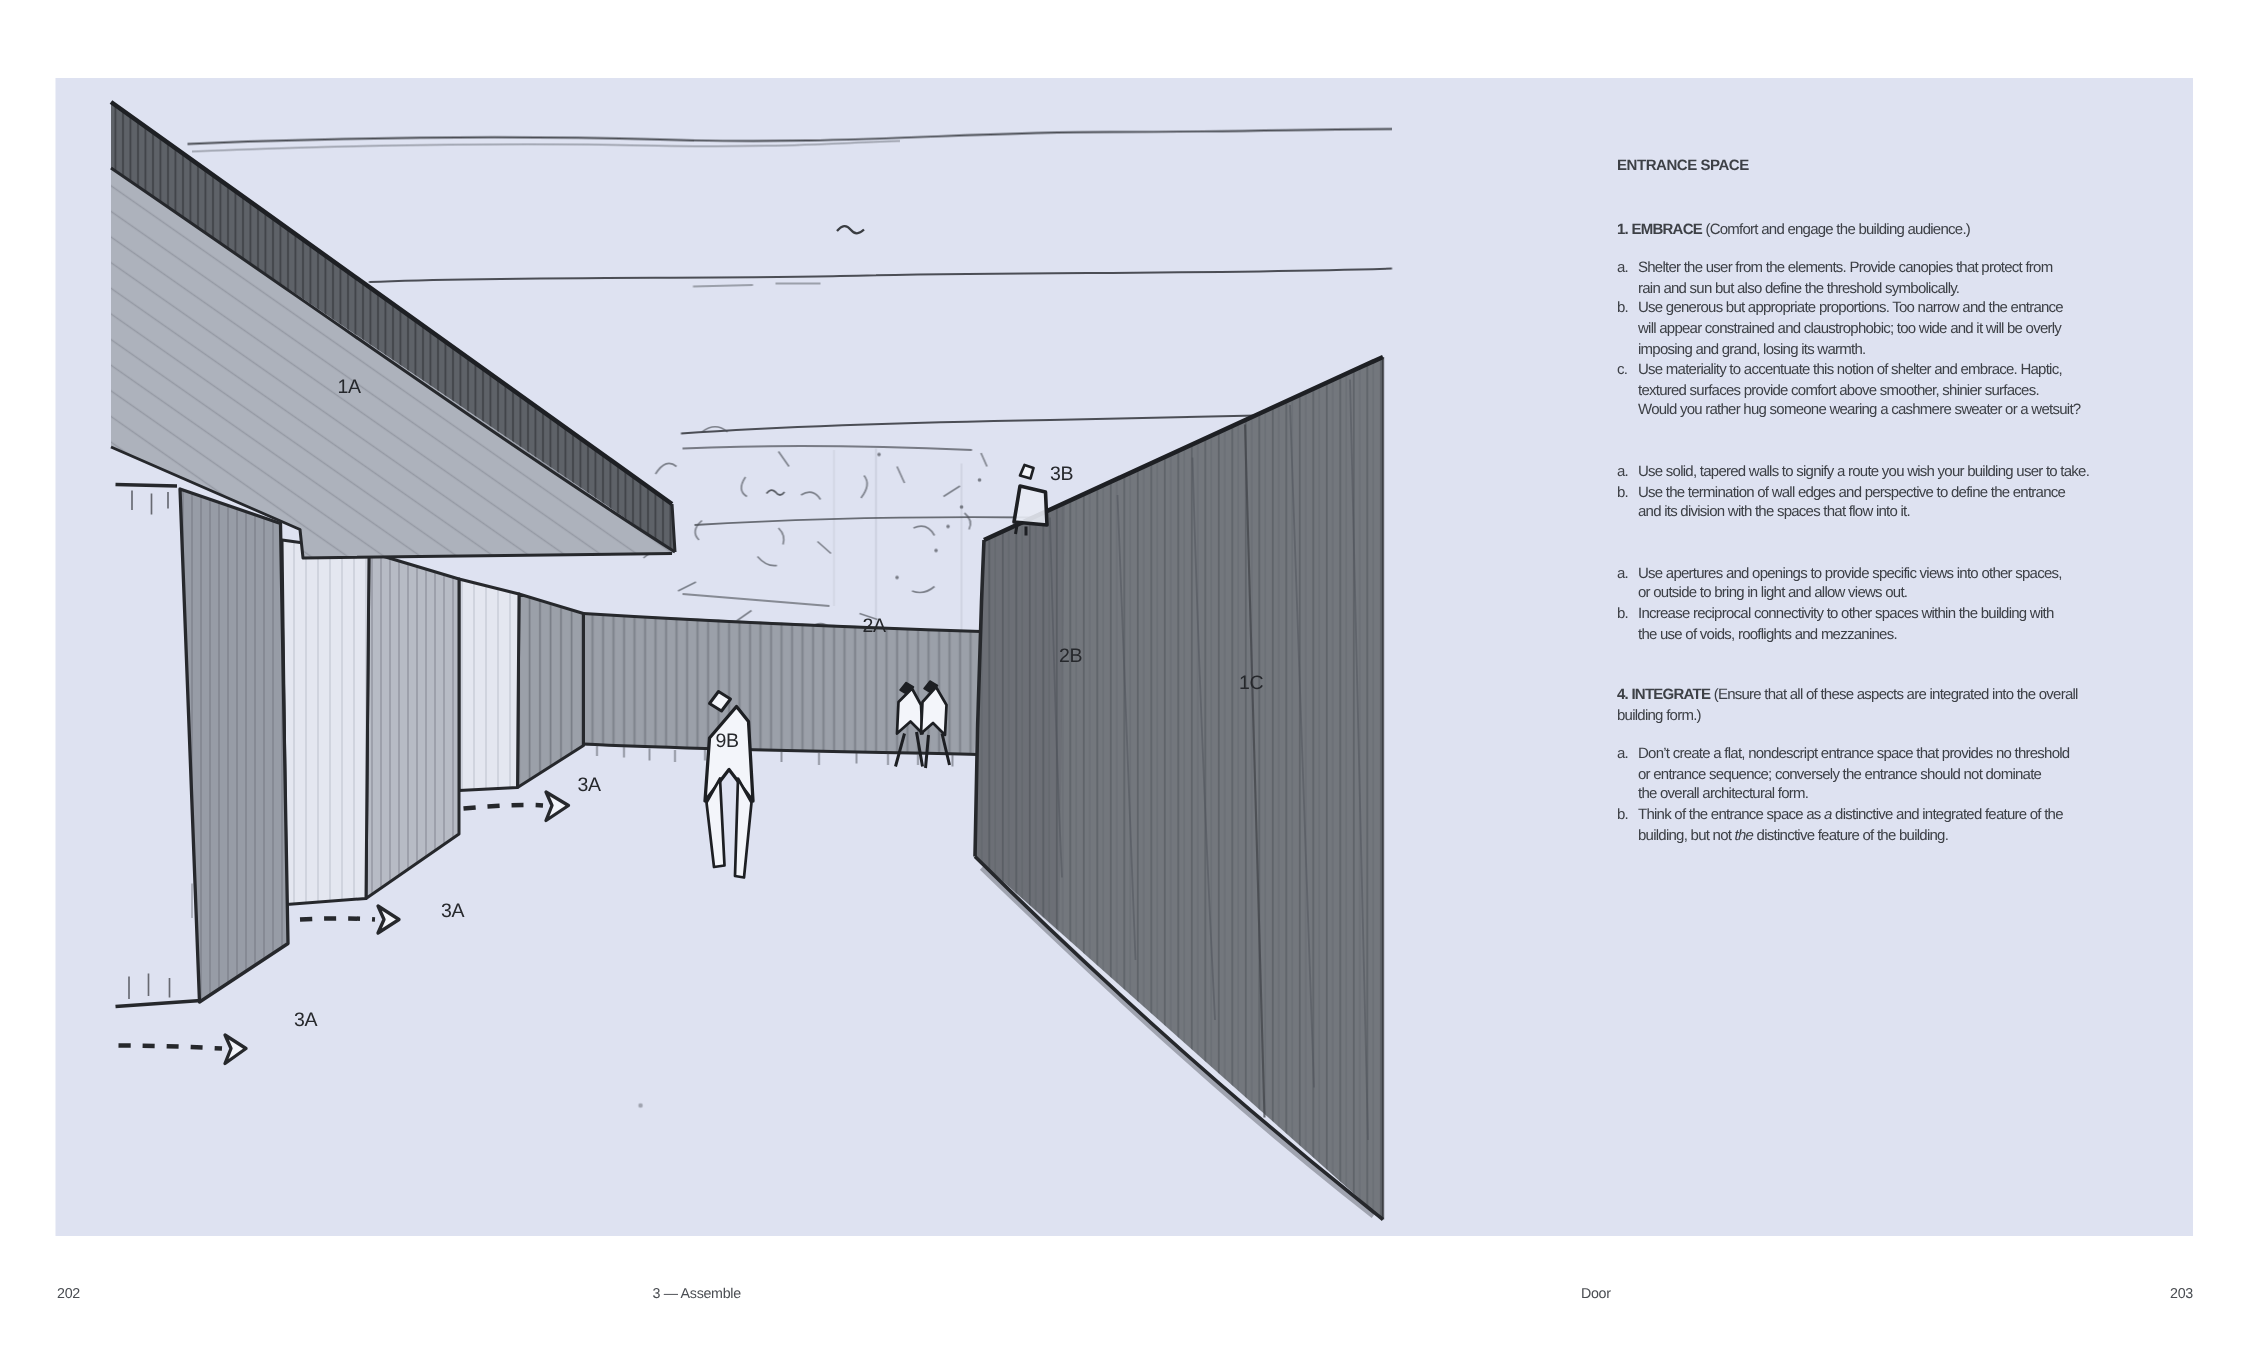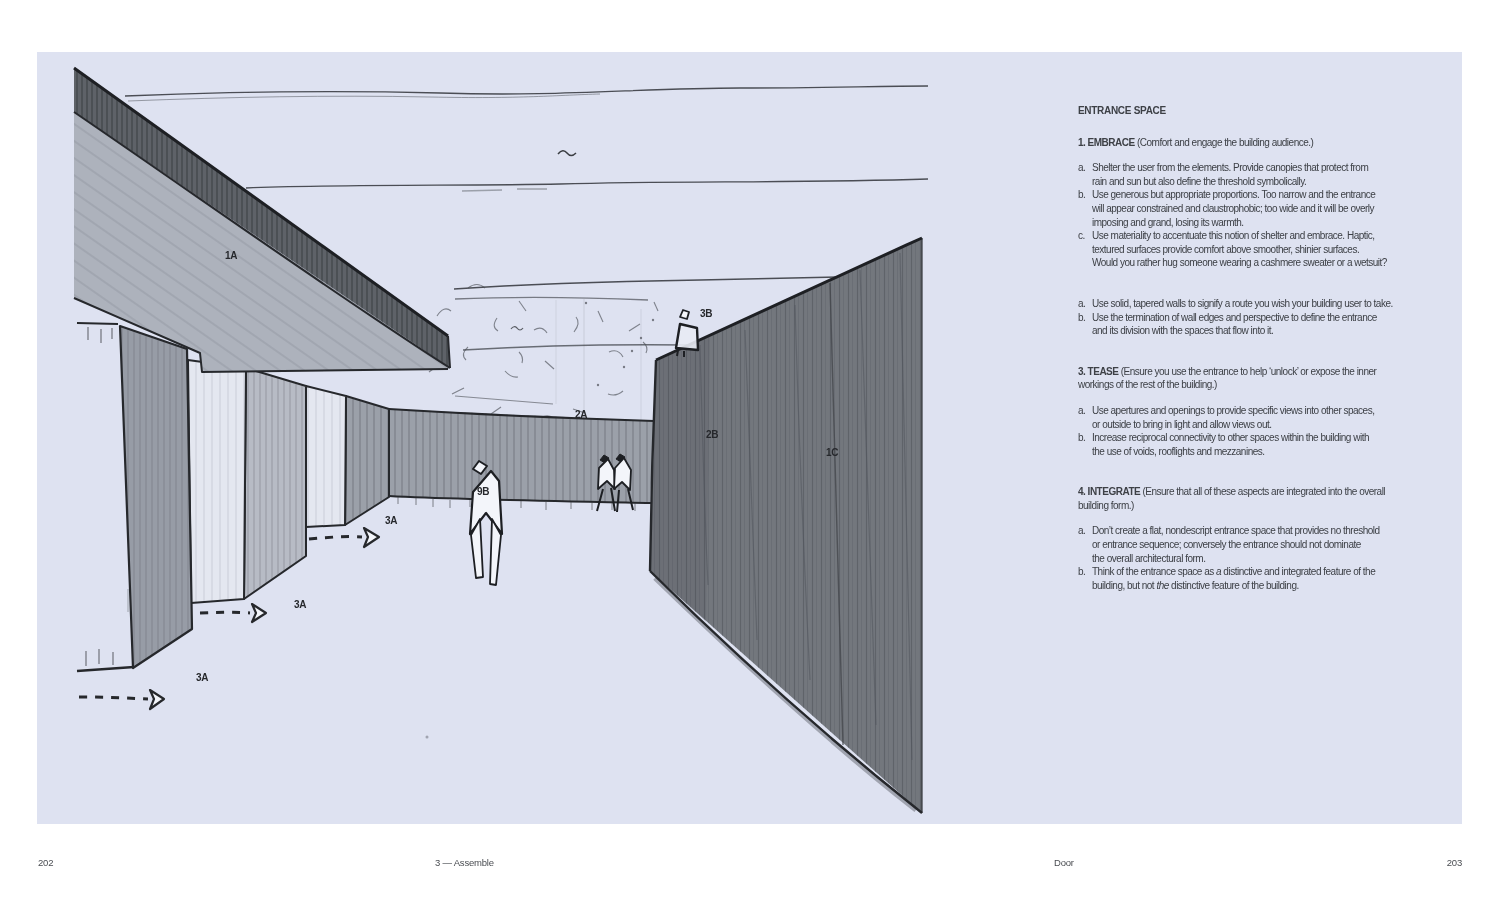--- a/index.html
+++ b/index.html
@@ -9,39 +9,39 @@
     font-family:"Liberation Sans","DejaVu Sans",sans-serif;
   }
   .panel{
     position:absolute;left:37px;top:52px;width:1425px;height:772px;
     background:var(--c-panel-bg,#dee2f1);
   }
   svg.sketch{position:absolute;left:0;top:0;z-index:2;pointer-events:none;}
   
   .sketch-labels span{
     position:absolute;z-index:3;
-    font-size:10px;font-weight:700;letter-spacing:-0.2px;
+    font-size:13px;font-weight:400;letter-spacing:-0.2px;
     color:var(--c-ink,#26282c);white-space:nowrap;
   }
   .lbl-1a{left:225px;top:250px;}
   .lbl-1b{left:477px;top:486px;font-size:11.5px;}
   .lbl-1c{left:826px;top:447px;}
   .lbl-2a{left:575px;top:409px;}
   .lbl-2b{left:706px;top:429px;}
   .lbl-3b{left:700px;top:308px;}
   .lbl-3a-1{left:385px;top:515px;}
   .lbl-3a-2{left:294px;top:599px;}
   .lbl-3a-3{left:196px;top:672px;}
   
   .article{
     position:absolute;left:1078px;top:104px;width:360px;z-index:3;
     color:var(--c-text,#3d4046);
     font-size:10px;line-height:13.6px;letter-spacing:-0.5px;
   }
-  .article-title{font-weight:bold;margin:0 0 18px 0;letter-spacing:-0.3px;}
+  .article-title{font-weight:bold;margin:0 0 29px 0;letter-spacing:-0.3px;}
   .section{margin-top:27px;}
   .section:first-of-type{margin-top:0;}
   .sec-head{margin:0 0 12px 0;white-space:pre-line;}
   .sec-head strong{font-weight:bold;}
   .item{display:flex;}
   .li-label{width:14px;flex:none;}
   .li-text{flex:1;white-space:pre-line;}
   .li-text i{font-style:italic;}
   
   .footer span{
@@ -281,22 +281,20 @@
         <span class="li-text">Use solid, tapered walls to signify a route you wish your building user to take.</span>
       </div>
     <div class="item">
         <span class="li-label">b.</span>
         <span class="li-text">Use the termination of wall edges and perspective to define the entrance
 and its division with the spaces that flow into it.</span>
       </div>
   </div>
 
   <div class="section">
-    <p class="sec-head"><strong>3. TEASE</strong><span> (Ensure you use the entrance to help ‘unlock’ or expose the inner
-workings of the rest of the building.)</span></p>
     <div class="item">
         <span class="li-label">a.</span>
         <span class="li-text">Use apertures and openings to provide specific views into other spaces,
 or outside to bring in light and allow views out.</span>
       </div>
     <div class="item">
         <span class="li-label">b.</span>
         <span class="li-text">Increase reciprocal connectivity to other spaces within the building with
 the use of voids, rooflights and mezzanines.</span>
       </div>

